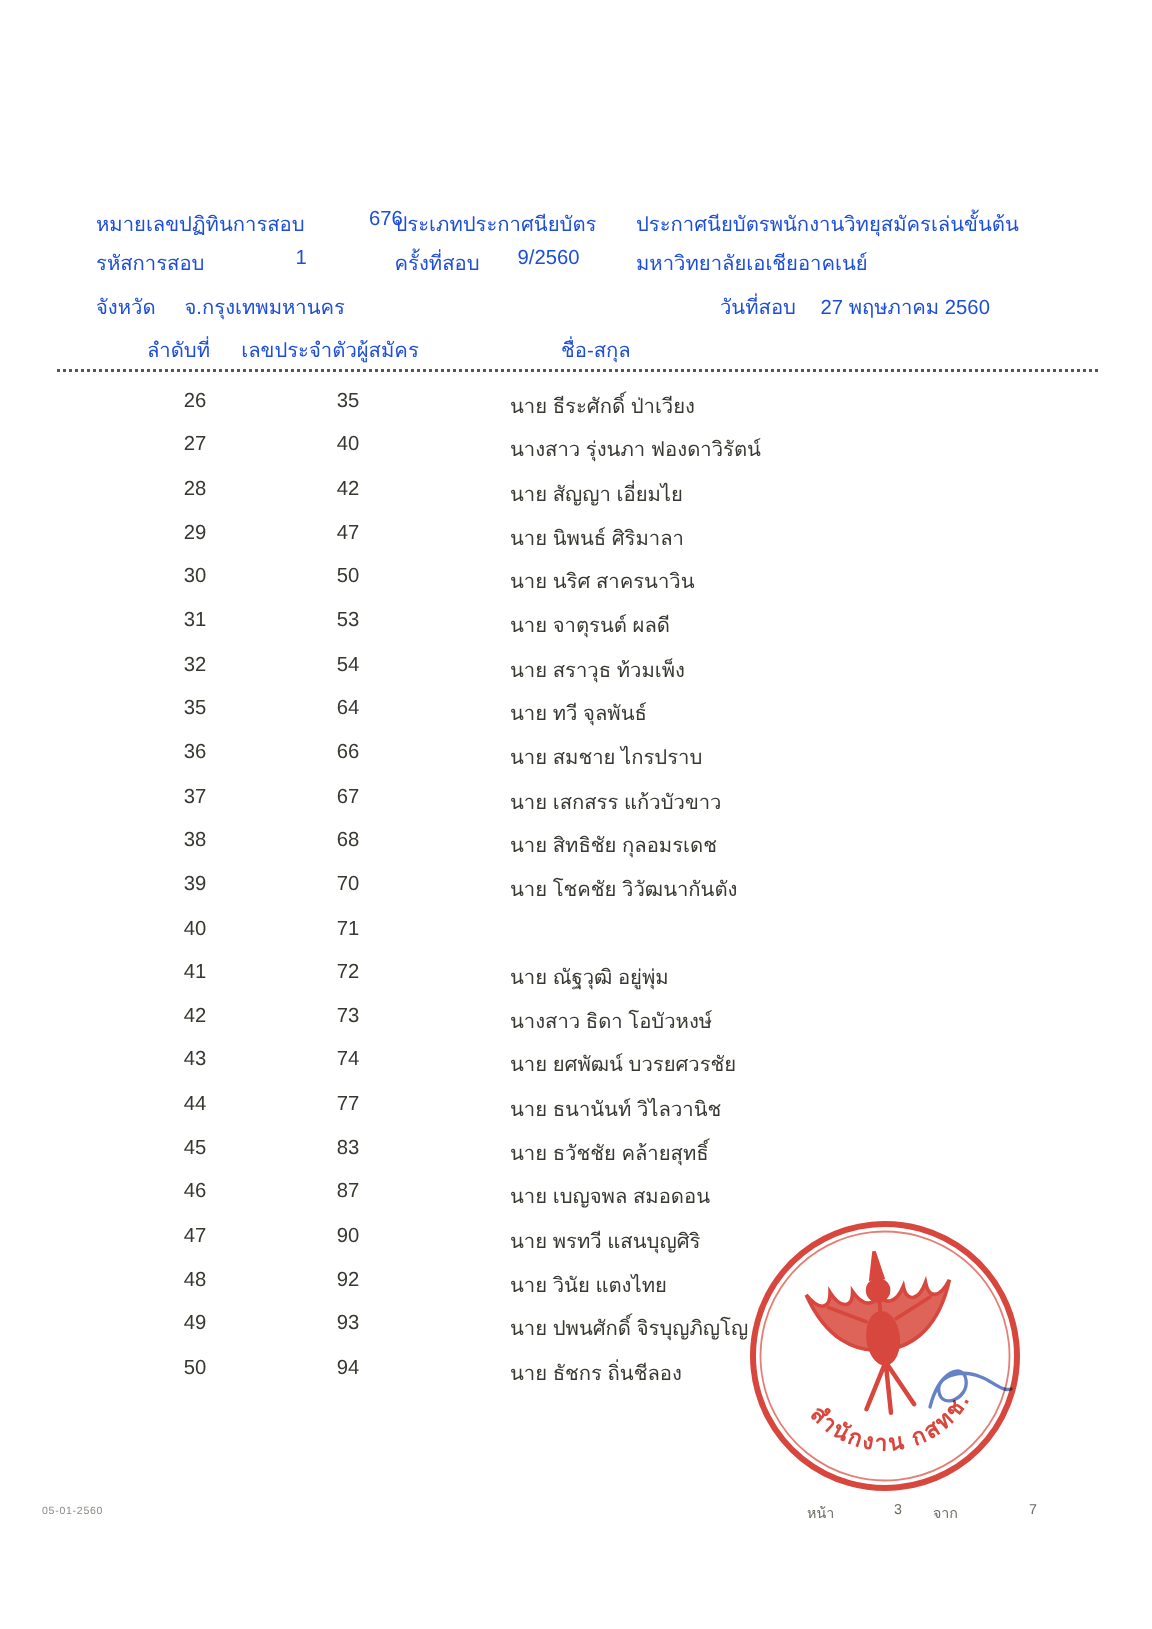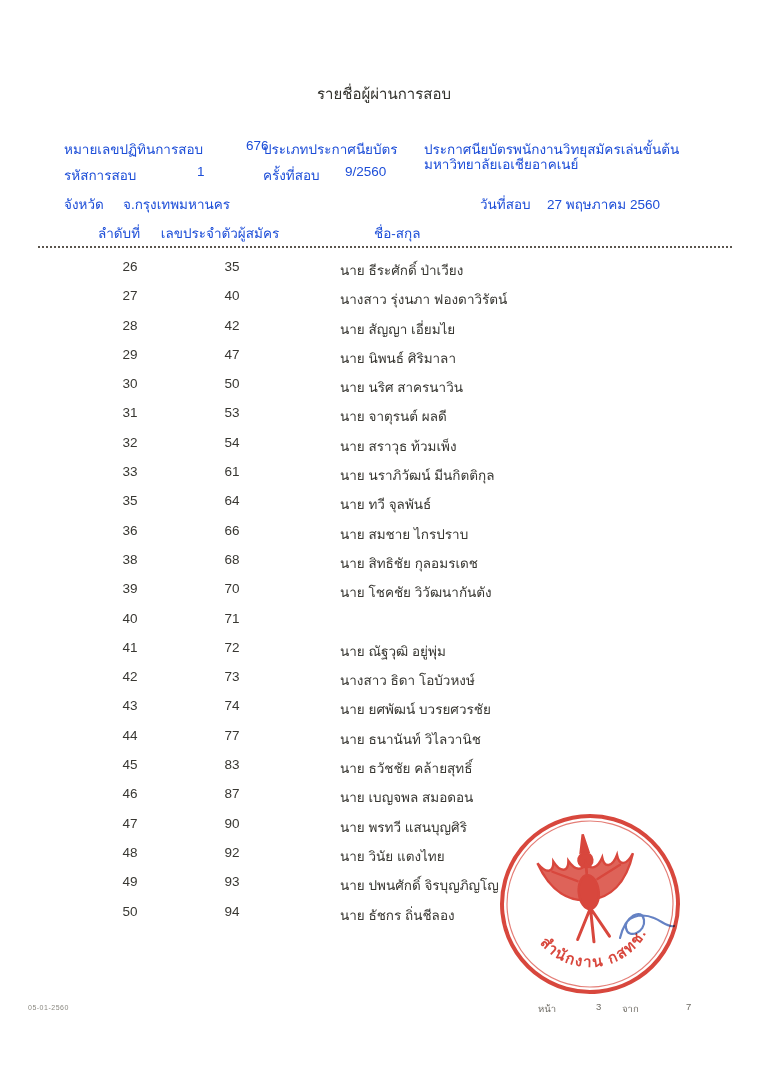--- a/index.html
+++ b/index.html
@@ -42,32 +42,31 @@
   .signature {
     position:absolute; left:612px; top:902px; width:70px; height:55px;
     mix-blend-mode:multiply;
   }
 </style>
 </head>
 <body>
 
 <div class="page">
 
-  <div class="doc-title">รายชื่อผู้ผ่านการสอบ</div>
 
   <span class="abs hdr" style="left:64px; top:138px;">หมายเลขปฏิทินการสอบ</span>
   <span class="abs hdr" style="left:230px; top:138px;margin-left:16px;">676</span>
   <span class="abs hdr" style="left:263px; top:138px;text-align:right;">ประเภทประกาศนียบัตร</span>
   <span class="abs hdr" style="left:424px; top:138px;">ประกาศนียบัตรพนักงานวิทยุสมัครเล่นขั้นต้น</span>
 
   <span class="abs hdr" style="left:64px; top:164px;">รหัสการสอบ</span>
   <span class="abs hdr" style="left:197px; top:164px;">1</span>
   <span class="abs hdr" style="left:263px; top:164px;">ครั้งที่สอบ</span>
   <span class="abs hdr" style="left:345px; top:164px;">9/2560</span>
-  <span class="abs hdr" style="left:424px; top:153px;">มหาวิทยาลัยเอเชียอาคเนย์</span>
+  <span class="abs hdr" style="left:424px; top:164px;">มหาวิทยาลัยเอเชียอาคเนย์</span>
 
   <span class="abs hdr" style="left:64px; top:193px;">จังหวัด</span>
   <span class="abs hdr" style="left:123px; top:193px;">จ.กรุงเทพมหานคร</span>
   <span class="abs hdr" style="left:480px; top:193px;">วันที่สอบ</span>
   <span class="abs hdr" style="left:547px; top:193px;">27 พฤษภาคม 2560</span>
 
   <span class="abs hdr colhead-no" style="top:222px;">ลำดับที่</span>
   <span class="abs hdr colhead-id" style="top:222px;">เลขประจำตัวผู้สมัคร</span>
   <span class="abs hdr colhead-name" style="top:222px;">ชื่อ-สกุล</span>
 
@@ -109,39 +108,39 @@
       <span class="id">53</span>
       <span class="name">นาย จาตุรนต์ ผลดี</span>
     </div>
 
     <div class="row">
       <span class="no">32</span>
       <span class="id">54</span>
       <span class="name">นาย สราวุธ ท้วมเพ็ง</span>
     </div>
 
-    <div class="row">
-      <span class="no">33</span>
-      <span class="id">61</span>
-      <span class="name">นาย นราภิวัฒน์ มีนกิตติกุล</span>
-    </div>
 
 
     <div class="row">
       <span class="no">35</span>
       <span class="id">64</span>
       <span class="name">นาย ทวี จุลพันธ์</span>
     </div>
 
     <div class="row">
       <span class="no">36</span>
       <span class="id">66</span>
       <span class="name">นาย สมชาย ไกรปราบ</span>
     </div>
 
+    <div class="row">
+      <span class="no">37</span>
+      <span class="id">67</span>
+      <span class="name">นาย เสกสรร แก้วบัวขาว</span>
+    </div>
 
     <div class="row">
       <span class="no">38</span>
       <span class="id">68</span>
       <span class="name">นาย สิทธิชัย กุลอมรเดช</span>
     </div>
 
     <div class="row">
       <span class="no">39</span>
       <span class="id">70</span>

